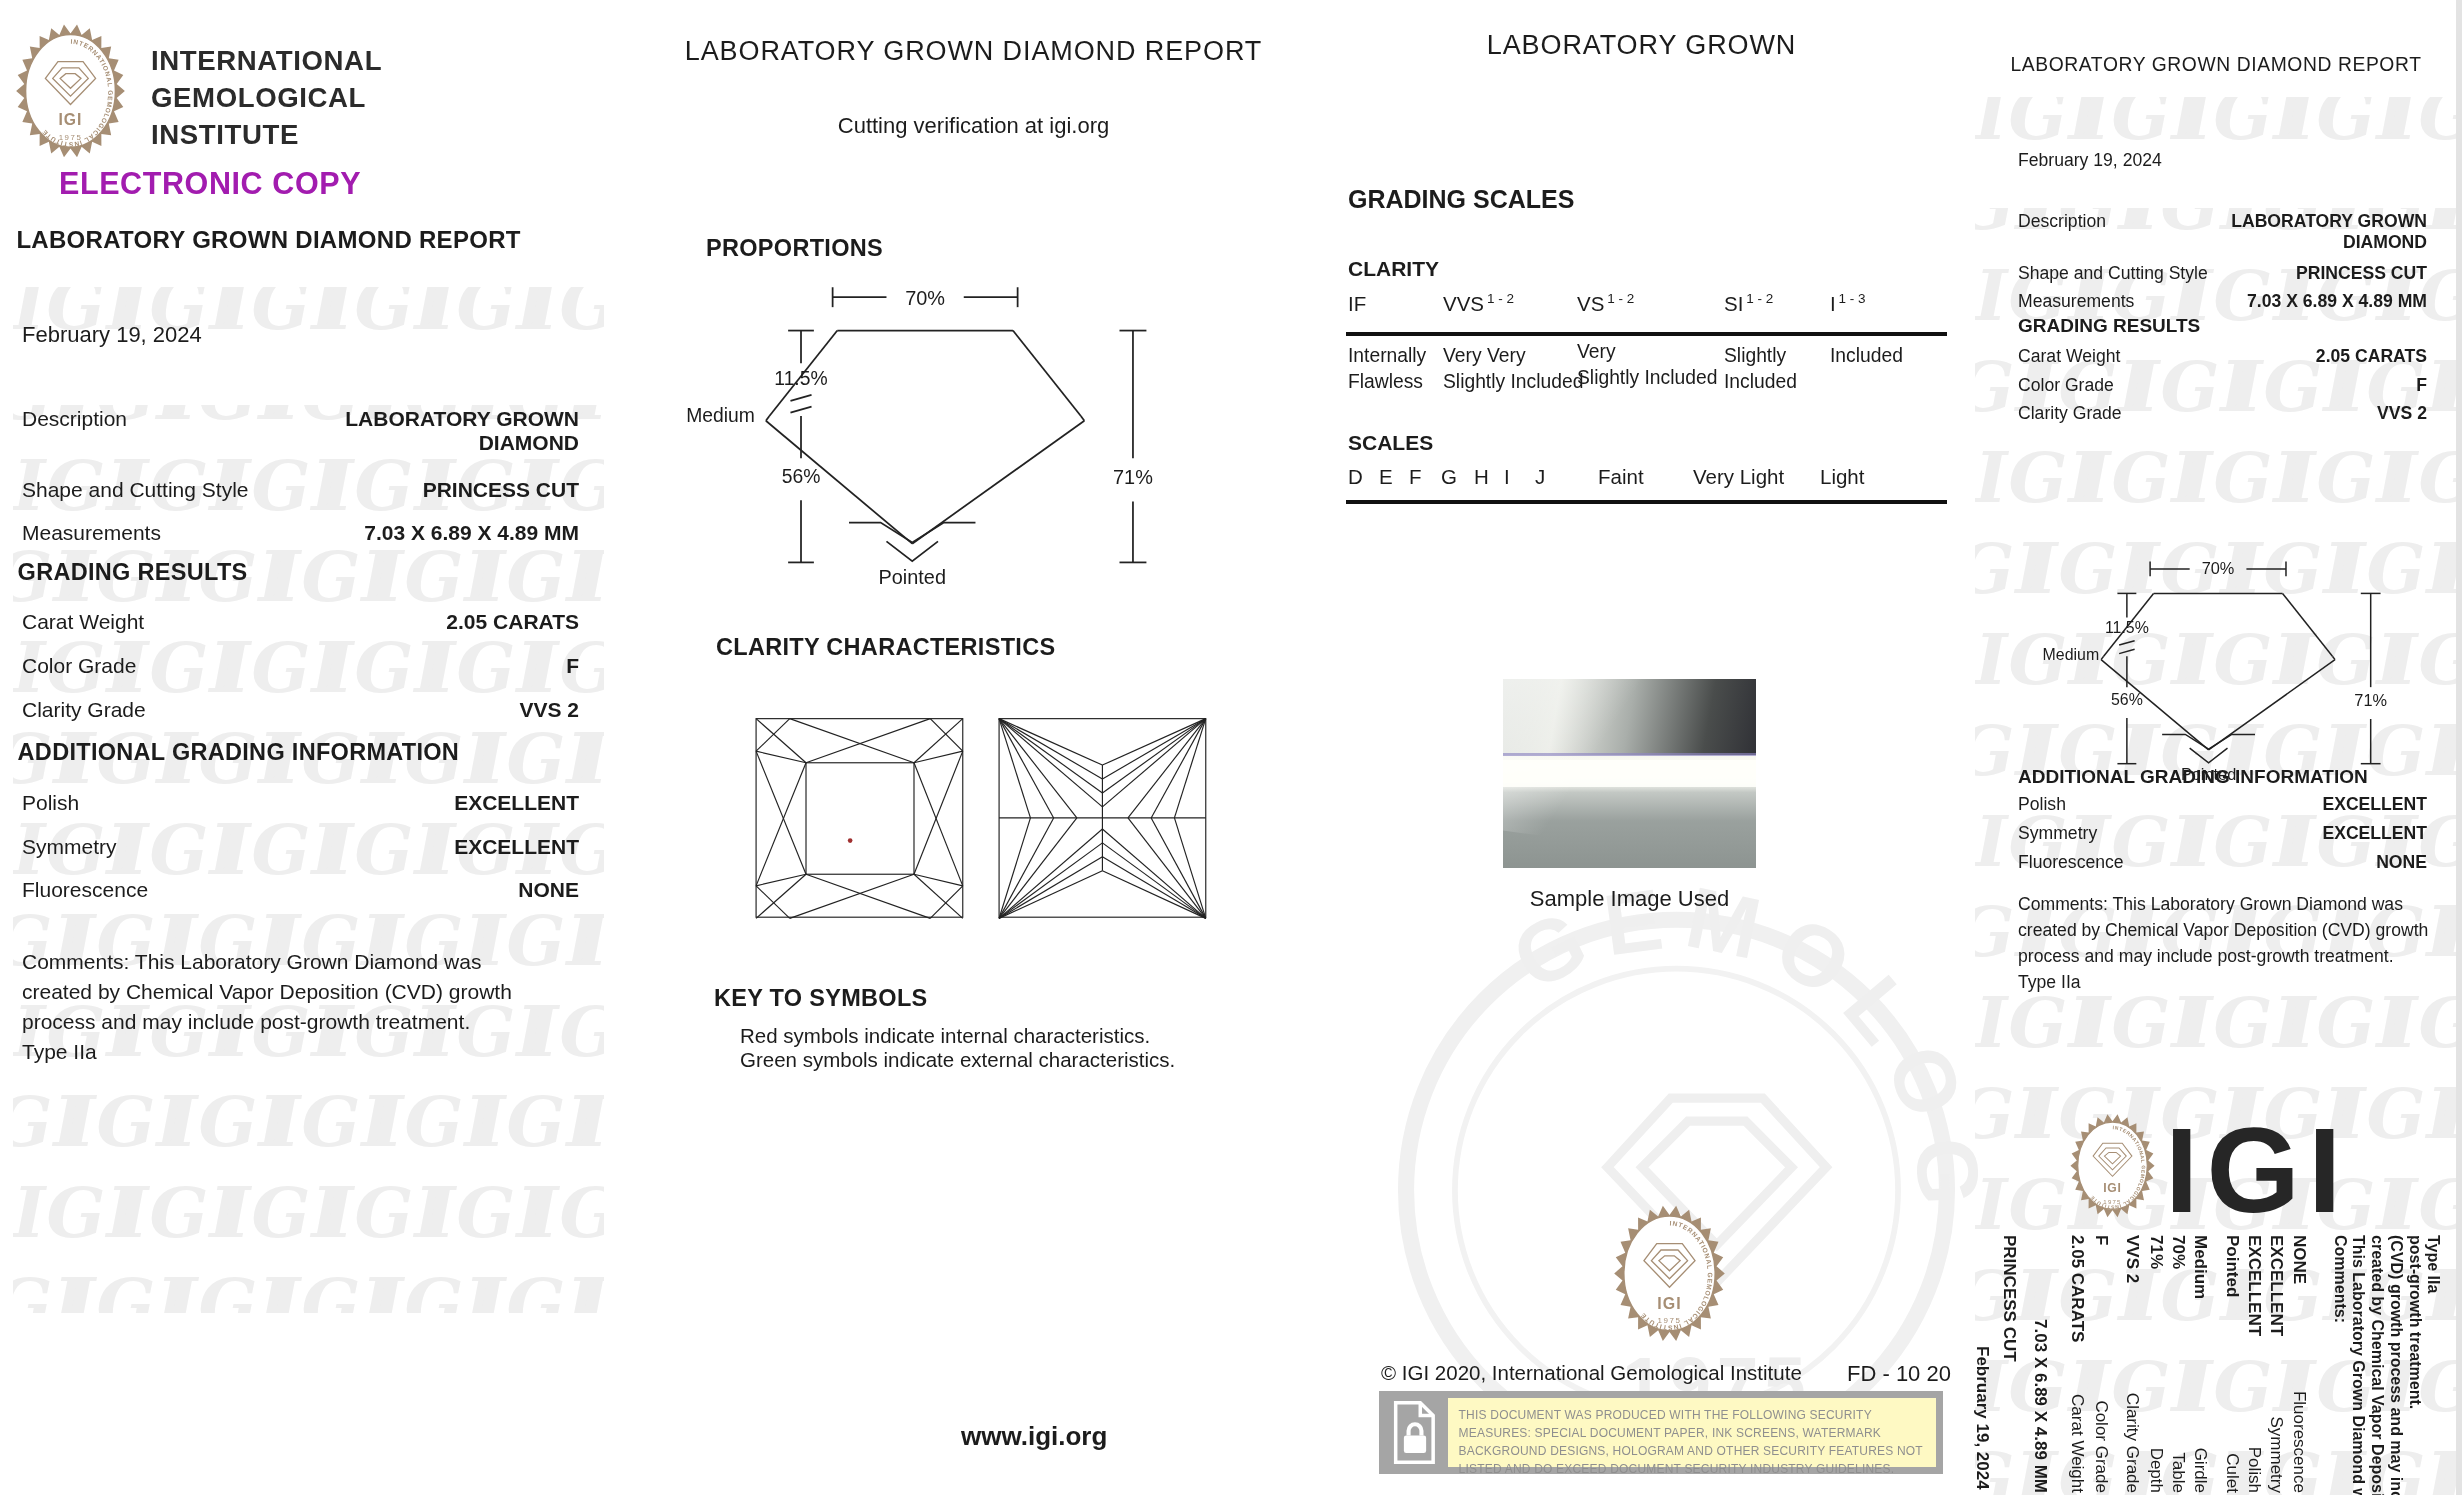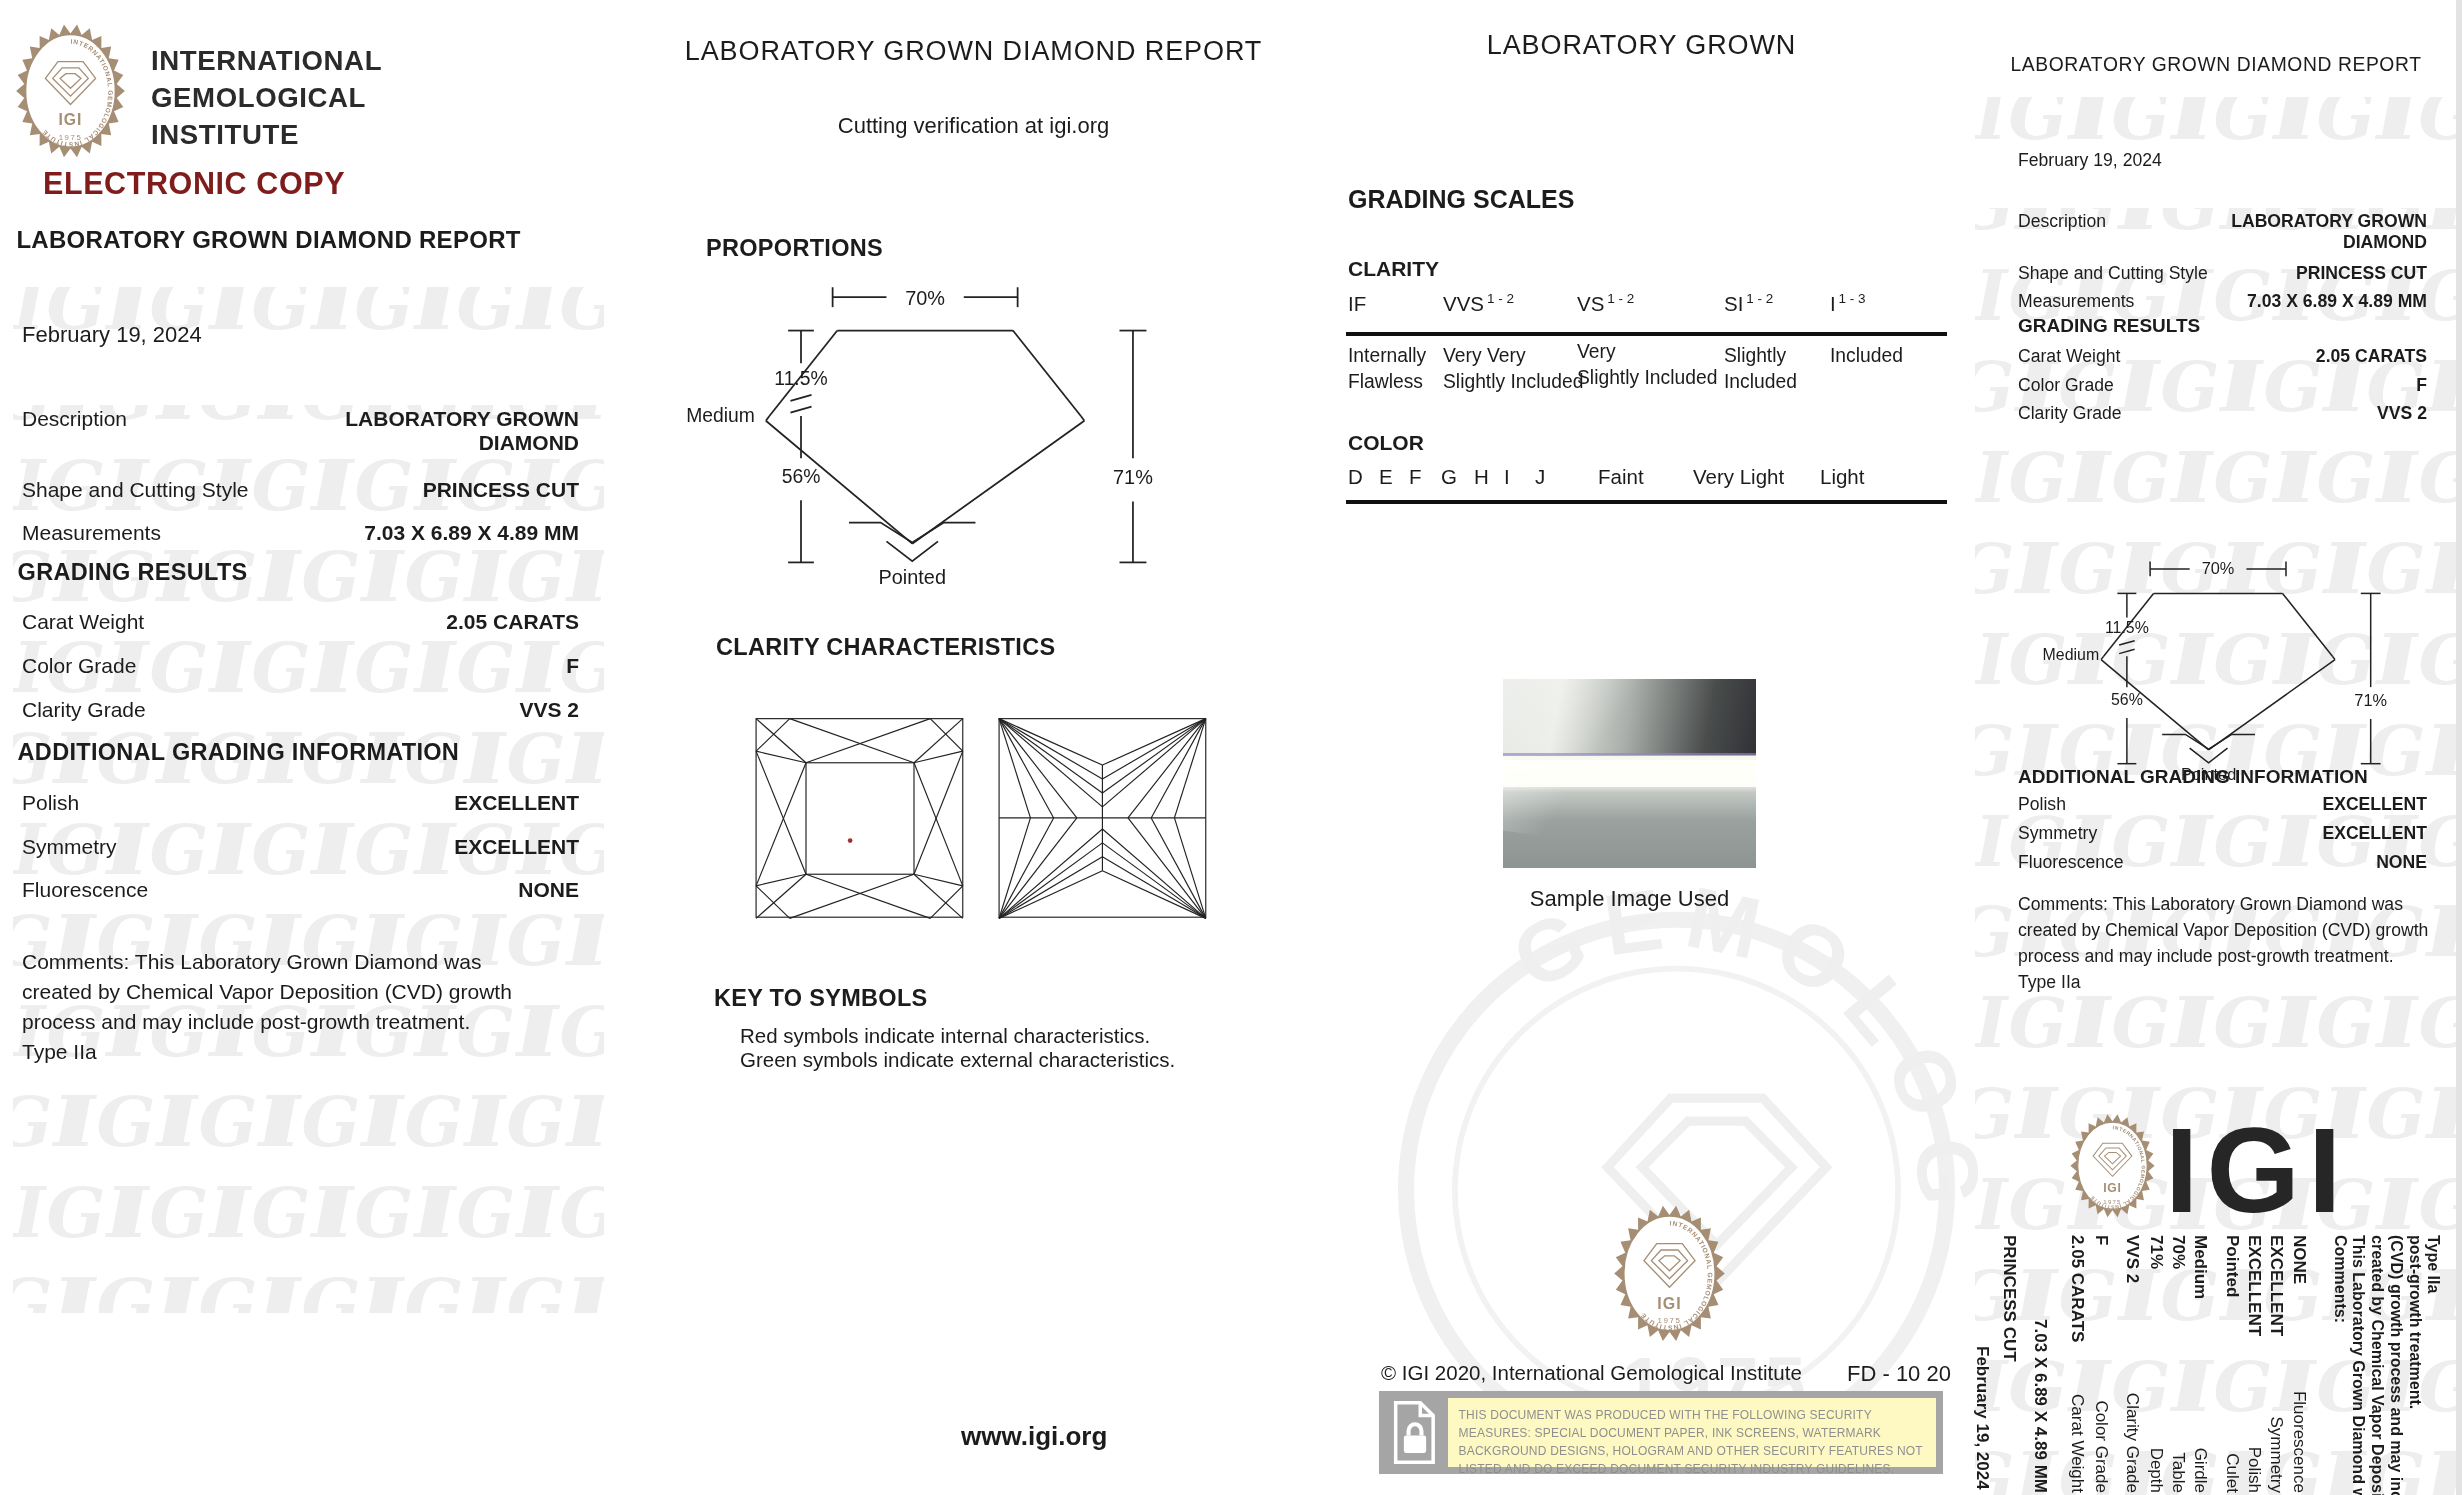--- a/index.html
+++ b/index.html
@@ -193,21 +193,21 @@
         <text x="110" y="198" font-size="30" font-weight="700" fill="#a68e74" text-anchor="middle" letter-spacing="2">IGI</text>
         <text x="110" y="226" font-size="15" fill="#a68e74" text-anchor="middle" letter-spacing="3">1975</text>
       </svg></div>
 
   <div class="abs content org-name" style="left:151px;top:42px;">
     <div>INTERNATIONAL</div>
     <div>GEMOLOGICAL</div>
     <div>INSTITUTE</div>
   </div>
 
-  <div class="abs content electronic" style="left:43px;top:166px;color:#7f1d1d;">ELECTRONIC COPY</div>
+  <div class="abs content electronic" style="left:59px;top:166px;color:#a21caf;">ELECTRONIC COPY</div>
 
   <div class="abs content doc-title" style="left:16.4px;top:226px;">LABORATORY GROWN DIAMOND REPORT</div>
 
   <div class="abs content date-text" style="left:22px;top:322px;">February 19, 2024</div>
 
   <div class="row" style="left:22px;top:407px;width:557px;">
     <span class="lbl">Description</span>
     <span class="val">
       <span>LABORATORY GROWN</span><br>
       <span>DIAMOND</span>
@@ -418,21 +418,21 @@
     </div>
   <div class="scale-desc" style="left:1724px;top:343px;">
       <div>Slightly</div>
       <div>Included</div>
     </div>
   <div class="scale-desc" style="left:1830px;top:343px;">
       <div>Included</div>
       <div></div>
     </div>
 
-  <div class="abs content" style="left:1348px;top:431px;font-size:21px;font-weight:700;">COLOR</div>
+  <div class="abs content" style="left:1348px;top:431px;font-size:21px;font-weight:700;">SCALES</div>
 
   <div class="color-letter" style="left:1348px;top:465px;">D</div>
   <div class="color-letter" style="left:1379px;top:465px;">E</div>
   <div class="color-letter" style="left:1409px;top:465px;">F</div>
   <div class="color-letter" style="left:1441px;top:465px;">G</div>
   <div class="color-letter" style="left:1474px;top:465px;">H</div>
   <div class="color-letter" style="left:1504px;top:465px;">I</div>
   <div class="color-letter" style="left:1535px;top:465px;">J</div>
   <div class="color-letter" style="left:1598px;top:465px;">Faint</div>
   <div class="color-letter" style="left:1693px;top:465px;">Very Light</div>

